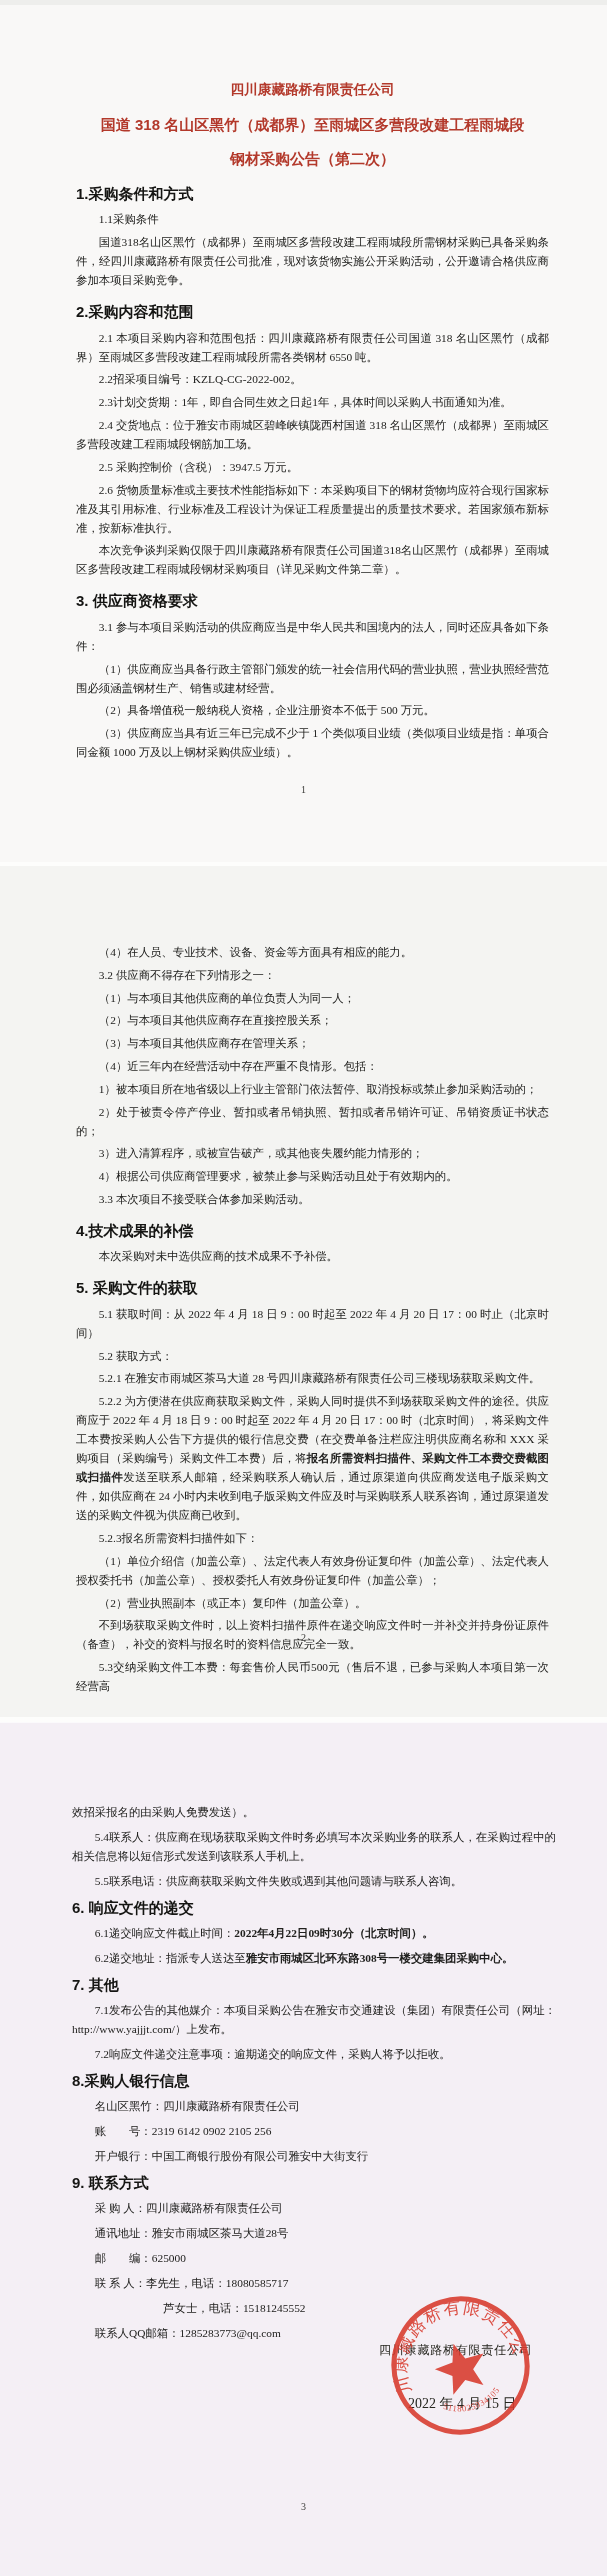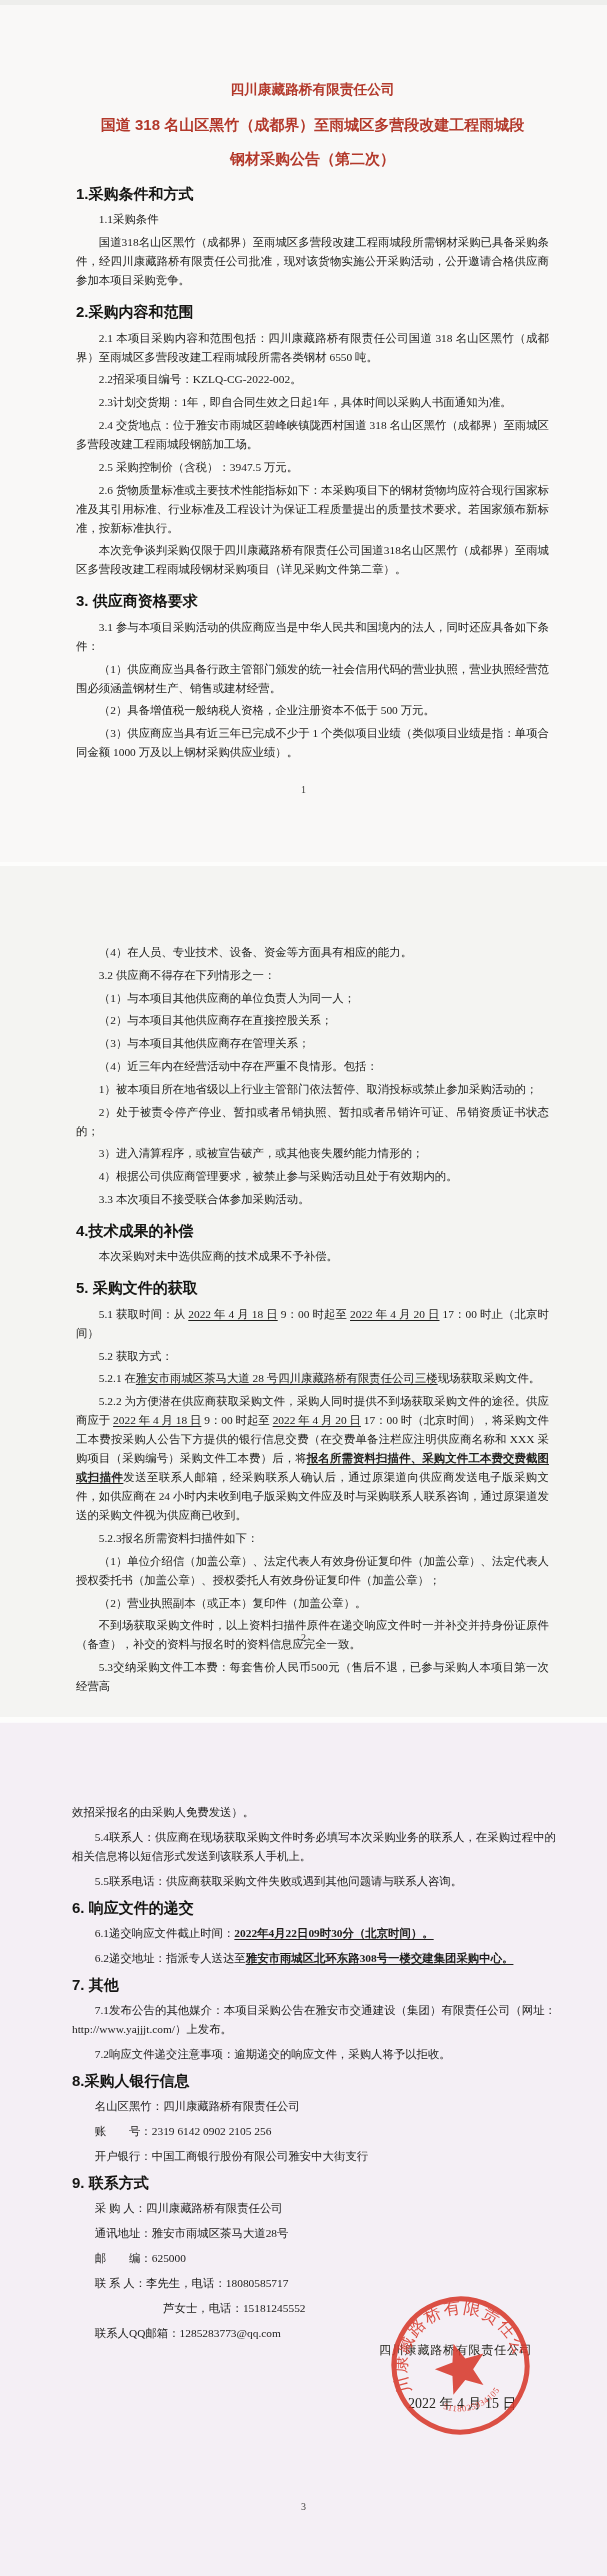--- a/index.html
+++ b/index.html
@@ -20,21 +20,21 @@
   .page-2{height:851px;background:var(--p2bg);padding:73px 58px 0 76px;}
   .page-3{height:855px;background:var(--p3bg);padding:74px 51px 0 72px;border-top:1.5px solid #fbfafc;}
   .blk{font-size:11.4px;line-height:19px;margin:3.8px 0;text-align:justify;}
   .page-3 .blk{margin:6px 0;}
   .para{text-indent:2em;}
   .cont{text-indent:0;}
   .heading{font-family:"Liberation Sans","DejaVu Sans",sans-serif;font-weight:700;font-size:15px;line-height:21px;color:#151513;margin:10.6px 0 6.8px;text-indent:0;text-align:left;}
   .title1,.title2{font-family:"Liberation Sans","DejaVu Sans",sans-serif;font-weight:700;color:var(--title-color);text-align:center;text-indent:0;}
   .title1{font-size:13.7px;line-height:18px;margin:0 0 16.7px;}
   .title2{font-size:15px;line-height:20px;margin:0 0 13.7px;}
-  .u{text-decoration:underline;text-underline-offset:2.3px;}
+  .u{text-underline-offset:2.3px;}
   .b{font-weight:700;}
   .page-num{position:absolute;left:0;right:0;text-align:center;font-size:10px;color:#3a3a38;}
   .page-1 .page-num{bottom:67px;}
   .page-2 .page-num{bottom:74px;}
   .page-3 .page-num{bottom:65px;}
   .sig-company{position:absolute;left:379px;top:619px;font-size:12px;letter-spacing:0.8px;color:#26261f;}
   .sig-date{position:absolute;left:408px;top:672px;font-size:14px;color:#26261f;}
   .seal{position:absolute;left:389px;top:571px;width:143px;height:143px;transform:rotate(-18deg);opacity:.88;}
   .seal circle{fill:none;stroke:var(--seal-color);}
   .seal polygon{fill:var(--seal-color);}

